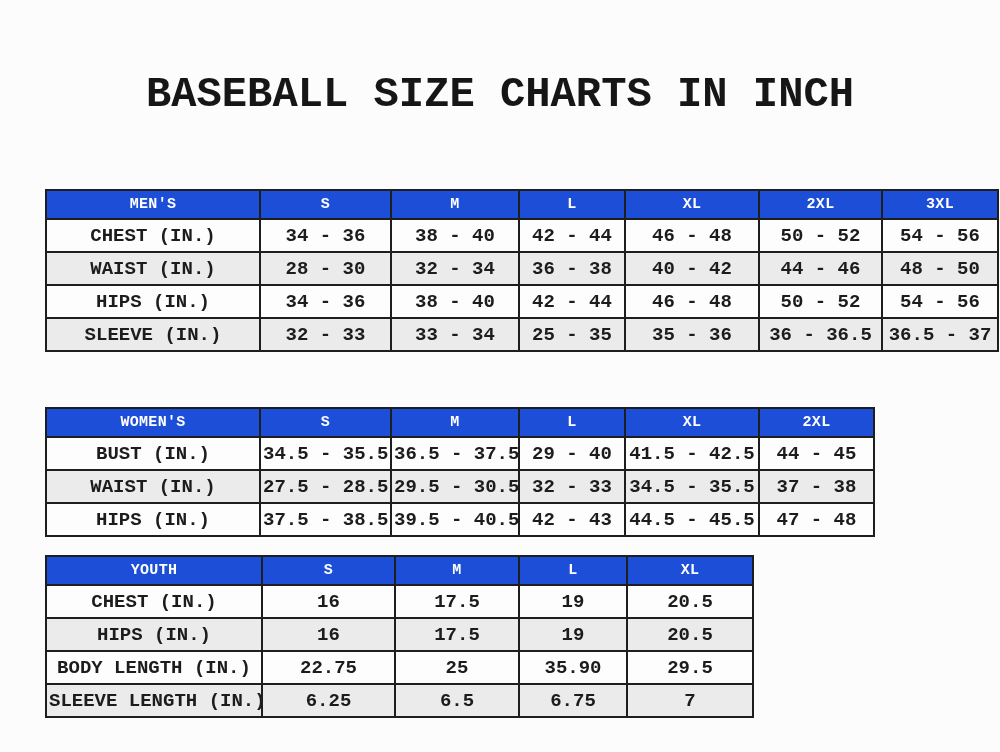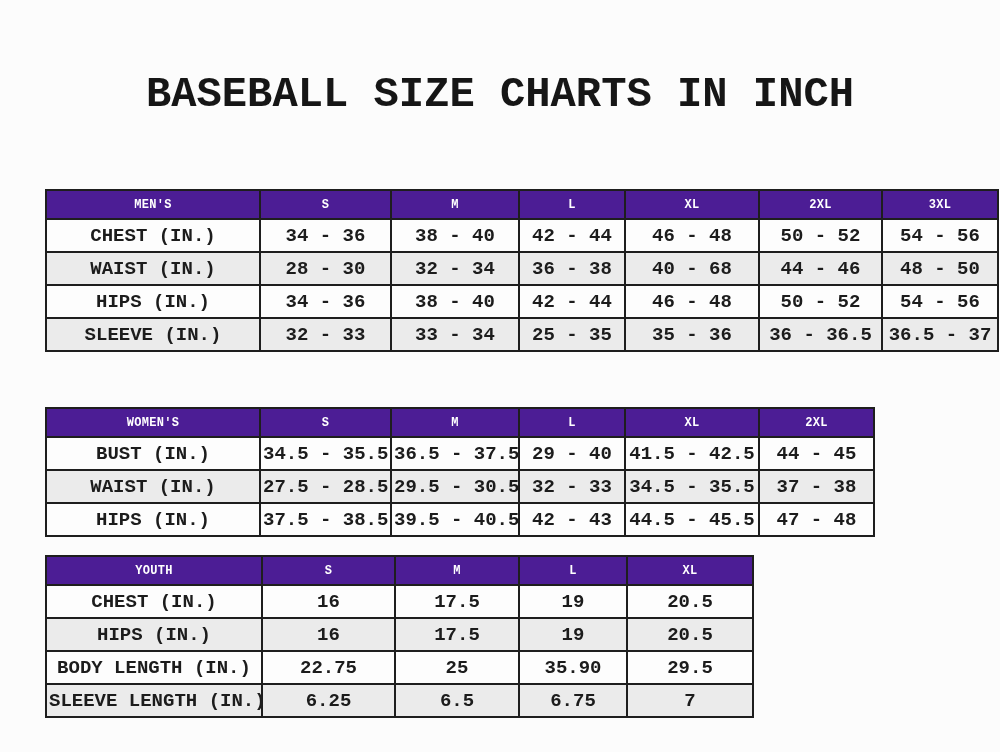--- a/index.html
+++ b/index.html
@@ -31,23 +31,23 @@
   table.size-table th, table.size-table td {
     border: 2px solid #1e1e1e;
     text-align: center;
     vertical-align: middle;
     padding: 0 2px;
     font-weight: bold;
     overflow: hidden;
     white-space: nowrap;
   }
   table.size-table thead th {
-    background: #4c1d95;
+    background: #1d4ed8;
     color: #ffffff;
-    font-size: 12px;
+    font-size: 15px;
     height: 27px;
     letter-spacing: 0.3px;
   }
   table.size-table td {
     font-size: 19px;
     color: #1c1c1c;
     height: 31px;
     background: #fdfdfd;
   }
   table.size-table td:first-child { font-size: 19px; }
@@ -104,21 +104,21 @@
           <td>42 - 44</td>
           <td>46 - 48</td>
           <td>50 - 52</td>
           <td>54 - 56</td>
         </tr>
         <tr>
           <td>WAIST (IN.)</td>
           <td>28 - 30</td>
           <td>32 - 34</td>
           <td>36 - 38</td>
-          <td>40 - 68</td>
+          <td>40 - 42</td>
           <td>44 - 46</td>
           <td>48 - 50</td>
         </tr>
         <tr>
           <td>HIPS (IN.)</td>
           <td>34 - 36</td>
           <td>38 - 40</td>
           <td>42 - 44</td>
           <td>46 - 48</td>
           <td>50 - 52</td>

